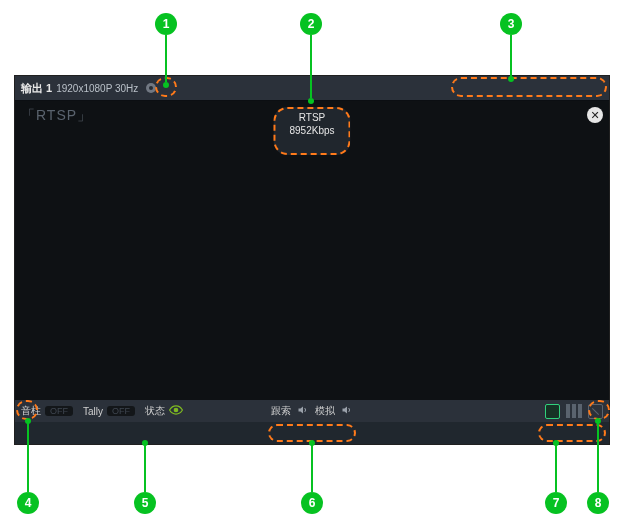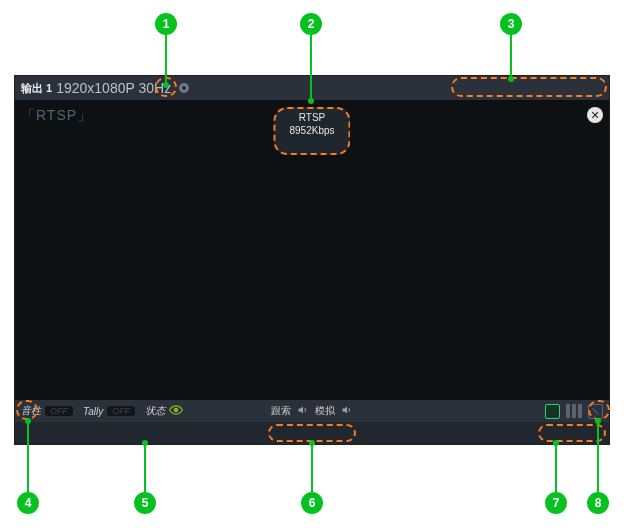--- a/index.html
+++ b/index.html
@@ -91,21 +91,21 @@
     width:16px; height:16px; display:flex; align-items:center; justify-content:center;
   }
   .foot-bar {
     height: 22px;
     background: #2b313a;
     display:flex; align-items:center;
     color:#d0d0d0; font-size:10px;
     position:relative;
     padding:0 6px;
   }
-  .f-item { display:flex; align-items:center; gap:4px; margin-right:10px;font-style:italic; }
+  .f-item { display:flex; align-items:center; gap:4px; margin-right:10px; }
   .dark-chip {
     background:#131619; border-radius:3px;
     padding:0 5px; font-size:9px; color:#3f4650;
   }
   .eye-icon { color:#7fba21; font-size:13px; }
   .foot-center {
     position:absolute; left:50%; transform:translateX(-50%);
     display:flex; align-items:center; gap:6px;
   }
   .spk { color:#9aa1aa; font-size:11px; }
@@ -159,21 +159,21 @@
 <div class="dot-end" style="left:308px; top:98px"></div>
 
 <div class="callout-num" style="left:500px; top:13px">3</div>
 <div class="callout-line" style="left:510px; top:35px; width:2px; height:42px"></div>
 <div class="dot-end" style="left:508px; top:76px"></div>
 
 <div class="panel">
   <div class="head-bar">
     <div class="head-left">
       <span style="font-weight:bold">输出 1</span>
-      <span style="font-size:14px;color:#b9c0c8">1920x1080P 30Hz</span>
+      <span style="font-size:10px;color:#b9c0c8">1920x1080P 30Hz</span>
       <span class="rec-dot"></span>
     </div>
   </div>
 
   <div class="video-area">
     <div class="rtsp-corner">「RTSP」</div>
     <div class="close-btn">✕</div>
     <div class="rtsp-pill">
       <div>RTSP</div>
       <div>8952Kbps</div>

